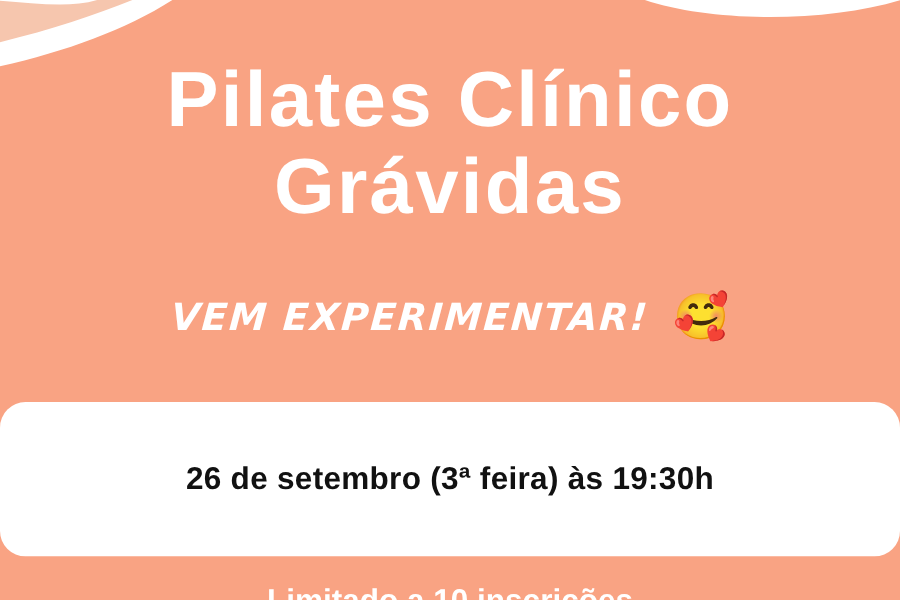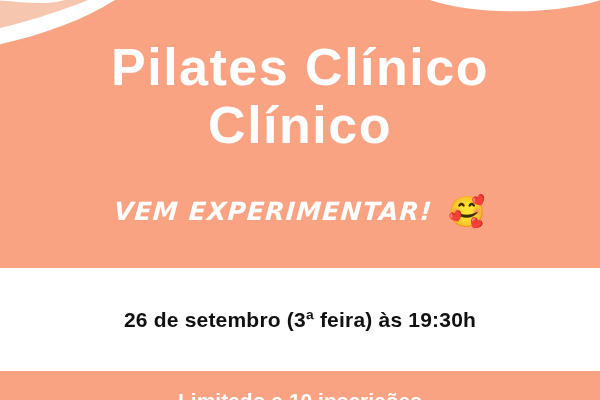--- a/index.html
+++ b/index.html
@@ -99,20 +99,21 @@
     top: 268px;
     width: 600px;
     height: 103px;
     background: #ffffff;
     z-index: 2;
     display: flex;
     flex-direction: column;
     align-items: center;
     justify-content: center;
     gap: 10px;
+    border-radius: 17px;
   }
 
   .info-line {
     color: #111111;
     font-family: "Liberation Sans Narrow", "Liberation Sans", sans-serif;
     font-weight: bold;
     font-size: 21px;
     line-height: 26px;
     letter-spacing: 0.2px;
     white-space: nowrap;
@@ -159,21 +160,21 @@
 
       <path d="M 132,-12 C 96,16 48,34 -8,46 L -8,30 C 44,18 86,2 116,-12 Z" fill="#ffffff"></path>
       <path d="M -8,0 C 30,2 62,10 86,-12 L 40,-12 C 26,-2 8,-2 -8,-4 Z" fill="#ffffff"></path>
 
       <path d="M 412,-8 C 452,16 556,18 612,-4 L 612,-14 L 412,-14 Z" fill="#ffffff"></path>
     </svg>
   </div>
 
   <div class="title-block">
     <span class="title-line">Pilates Clínico</span>
-    <span class="title-line">Clínico</span>
+    <span class="title-line">Grávidas</span>
   </div>
 
   <div class="subtitle-row">
     <span class="subtitle-text">VEM EXPERIMENTAR!</span>
     <span class="emoji">🥰</span>
   </div>
 
   <div class="info-band">
     <div class="info-line">26 de setembro (3ª feira) às 19:30h</div>
   </div>

